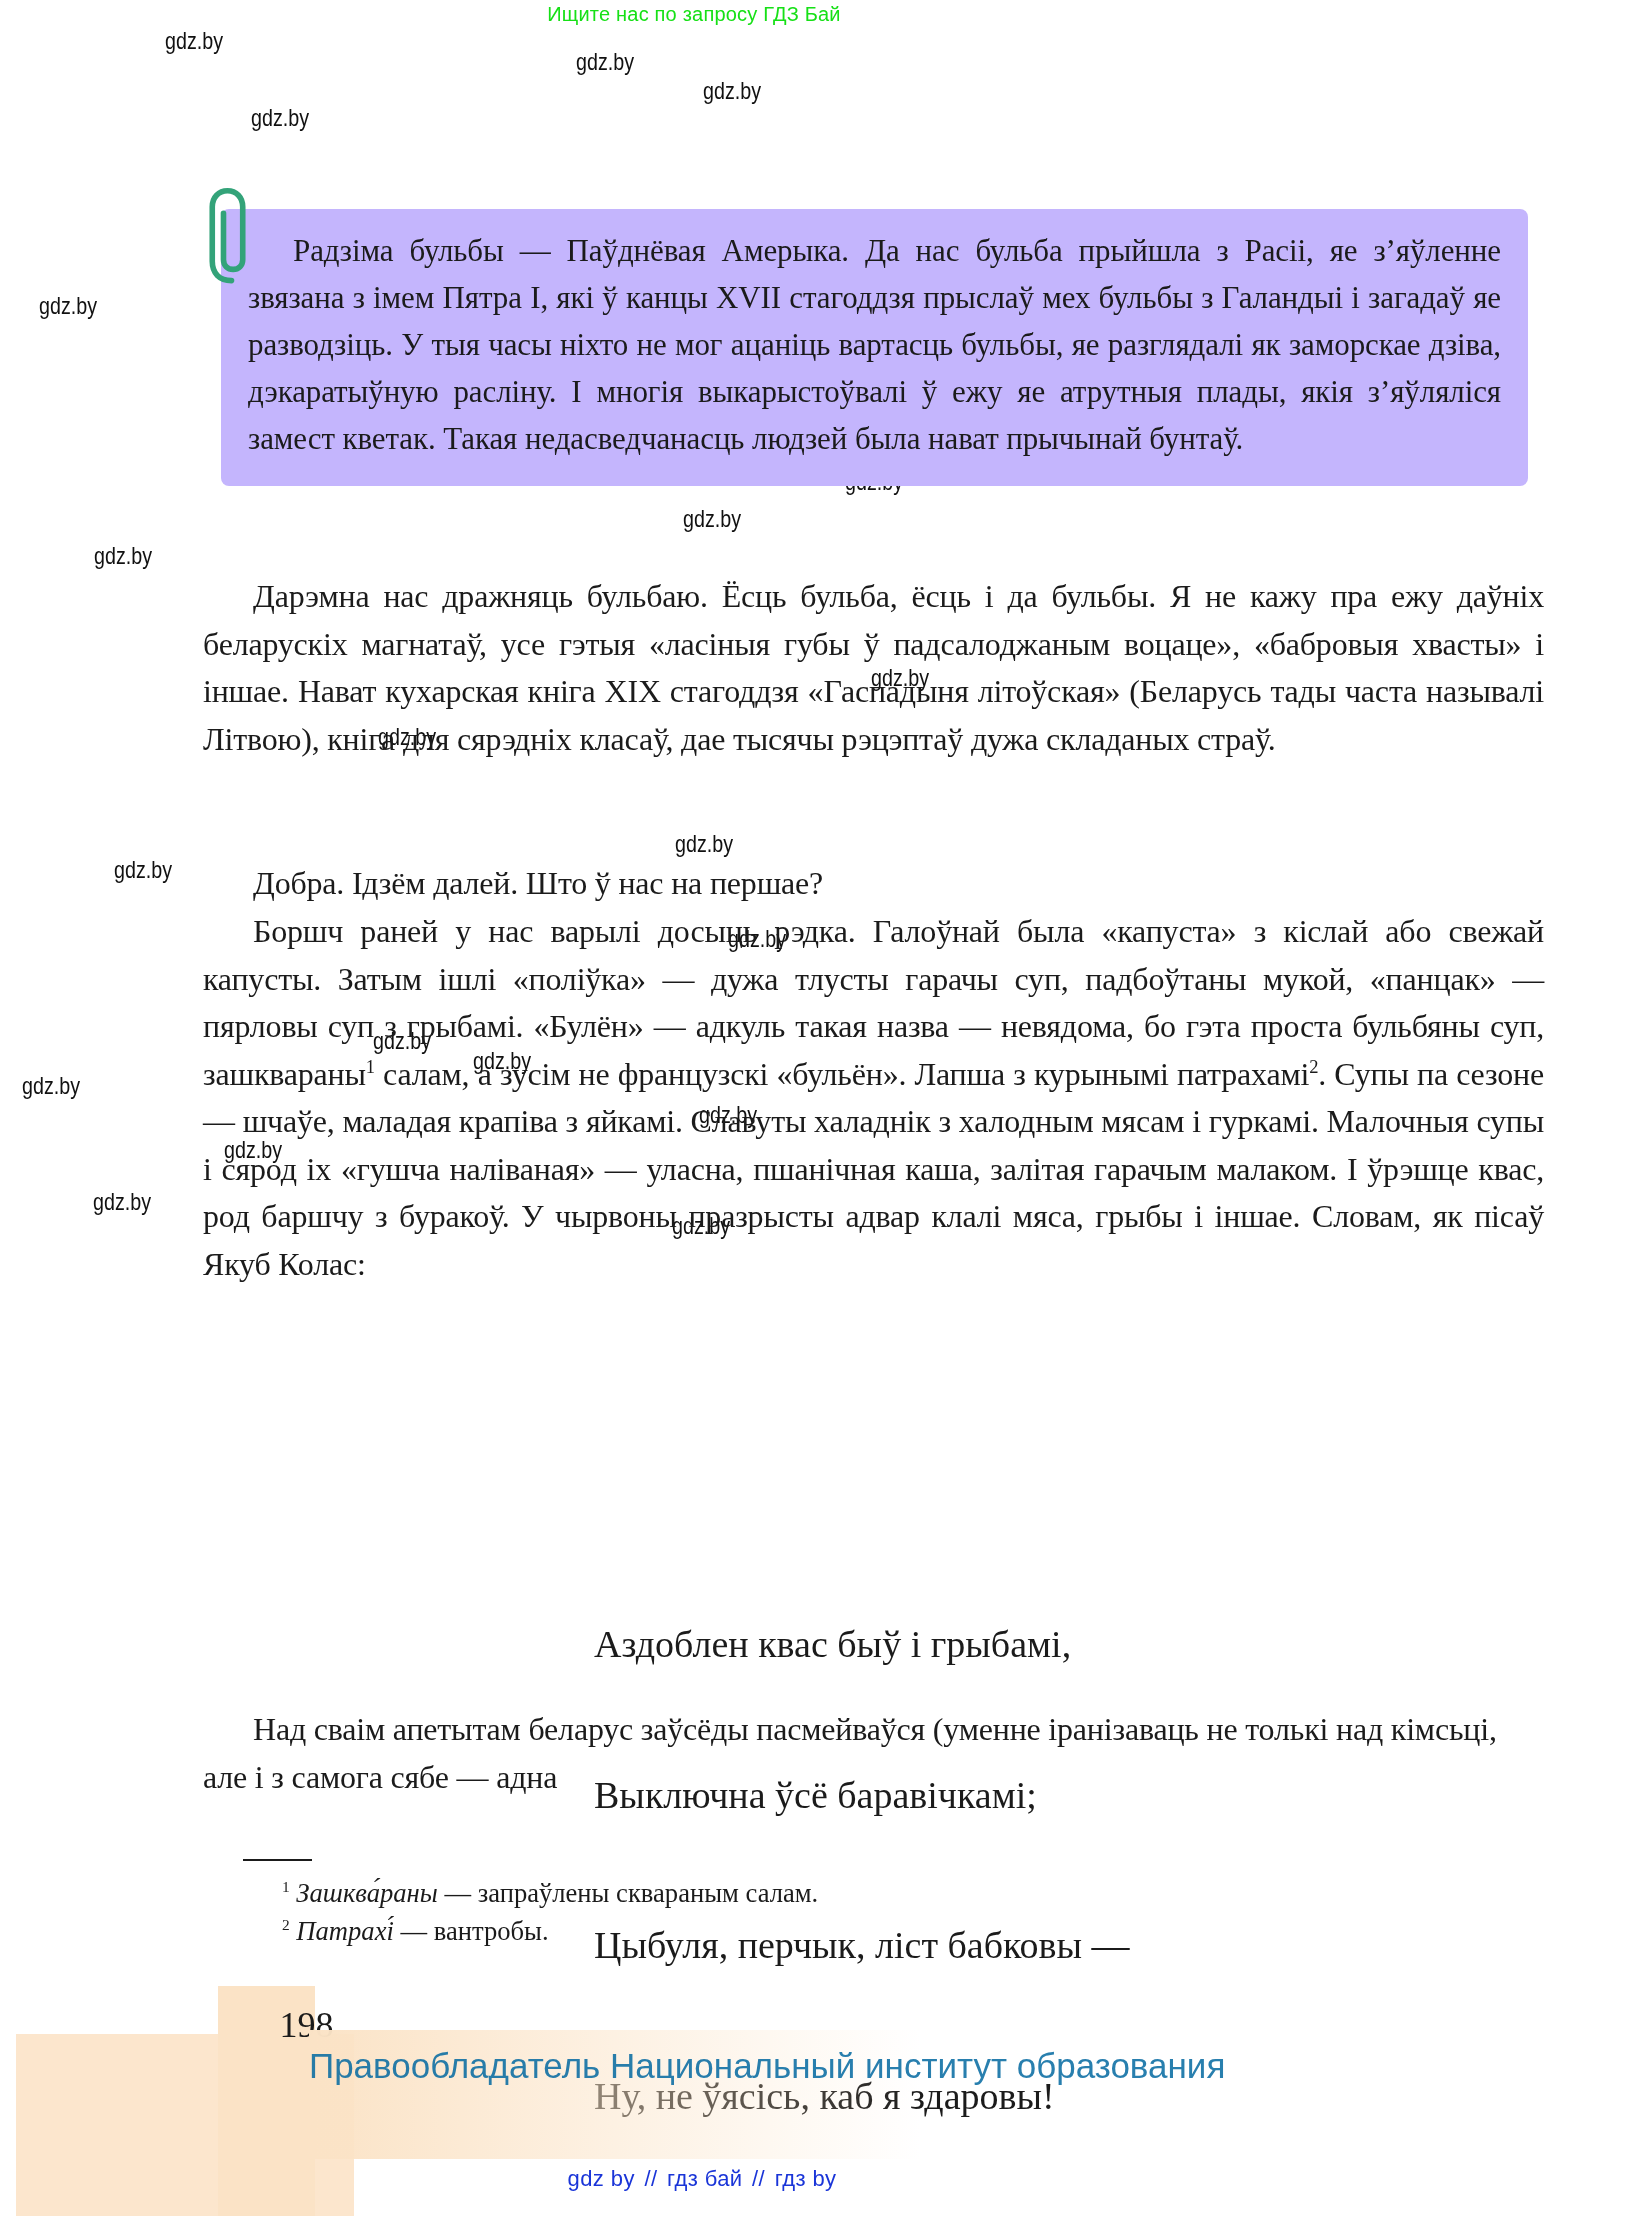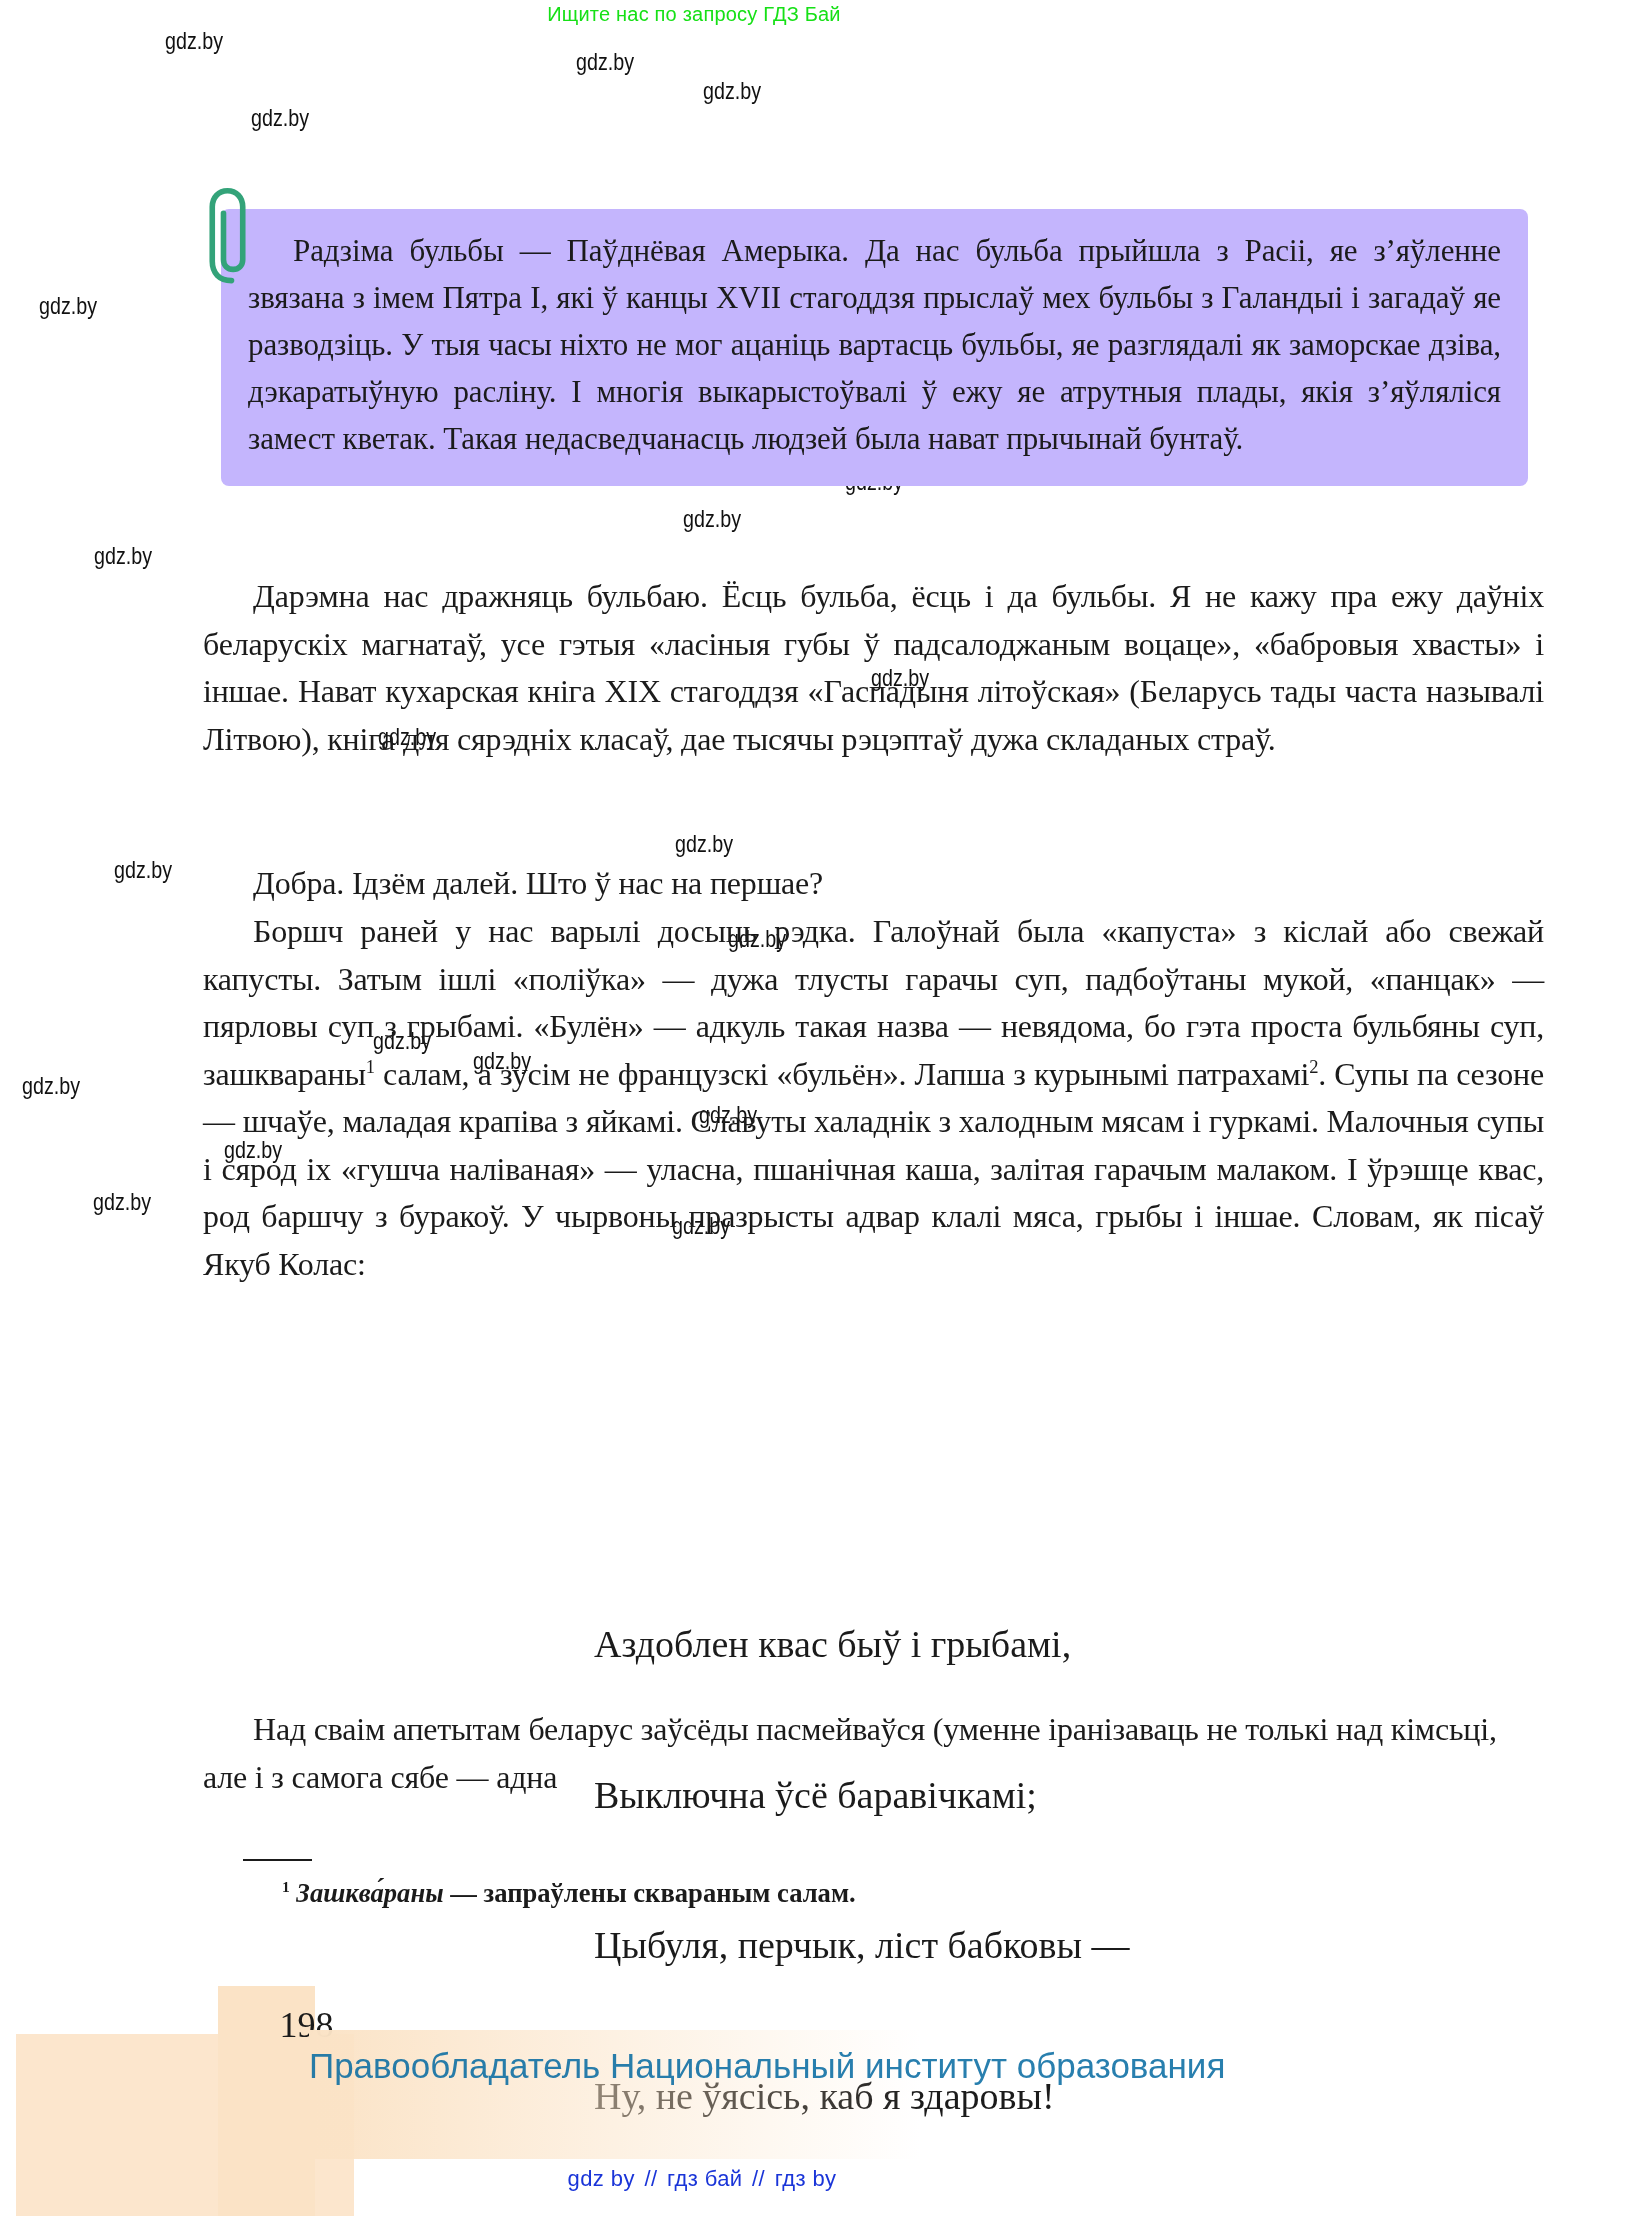--- a/index.html
+++ b/index.html
@@ -115,21 +115,21 @@
     border-top: 2.4px solid #1b1b1b;
   }
   .footnotes {
     position: absolute;
     left: 266px;
     top: 1875px;
     width: 1128px;
     font-size: 26.6px;
     line-height: 1.42;
   }
-  .footnotes .fn { margin: 0; white-space: nowrap; font-weight: bold; }
+  .footnotes .fn { margin: 0; white-space: nowrap; }
   .footnotes i { font-style: italic; }
 
   
   .pgnum-band {
     position: absolute;
     left: 0;
     top: 2034px;
     width: 338px;
     height: 182px;
     background: #fce6cd;
@@ -250,20 +250,24 @@
     <div>Цыбуля, перчык, ліст бабковы —</div>
     <div>Ну, не ўясісь, каб я здаровы!</div>
   </div>
 
   <div class="footnote-rule"></div>
   <div class="footnotes">
     <p class="fn">
       <sup>1</sup>
       <i>Зашква́раны</i><span> — запраўлены сквараным салам.</span>
     </p>
+    <p class="fn">
+      <sup>2</sup>
+      <i>Патрахі́</i><span> — вантробы.</span>
+    </p>
   </div>
 
   <div class="pgnum-band"></div>
   <div class="pgnum-tab"></div>
   <div class="pgnum">198</div>
 
   <div class="copyright-glow"></div>
   <div class="copyright-wm">Правообладатель Национальный институт образования</div>
 
   <div class="bottom-links">

